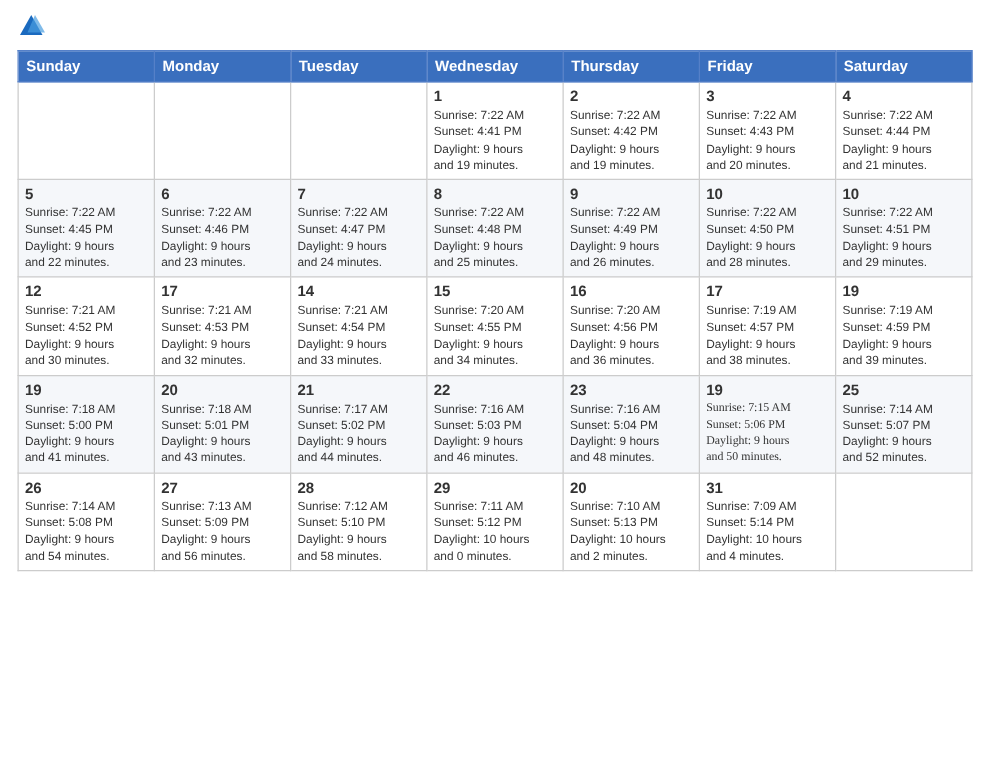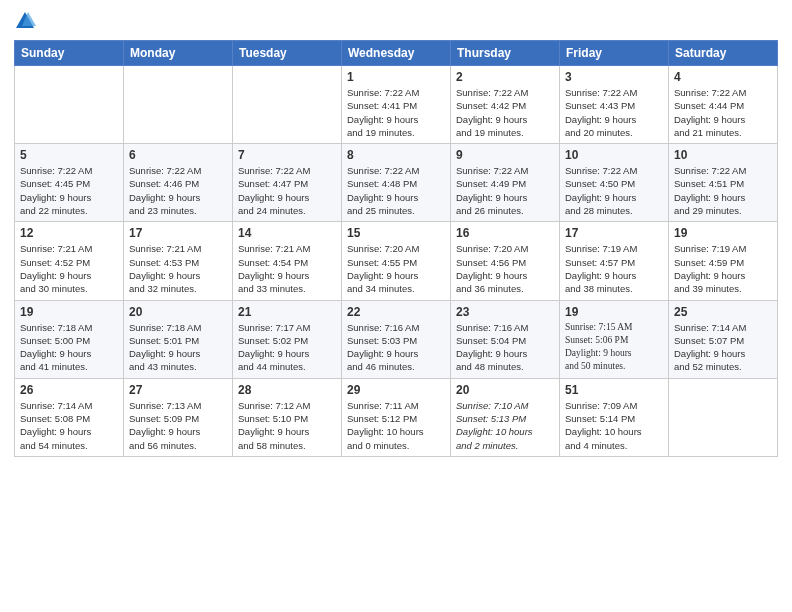--- a/index.html
+++ b/index.html
@@ -339,27 +339,27 @@
           </td>
           <td>
             <span class="day-number">29</span>
             <div class="day-info" style="white-space: pre-line;">Sunrise: 7:11 AM
 Sunset: 5:12 PM
 Daylight: 10 hours
 and 0 minutes.</div>
           </td>
           <td>
             <span class="day-number">20</span>
-            <div class="day-info" style="white-space: pre-line; font-style: italic;">Sunrise: 7:10 AM
+            <div class="day-info" style="white-space: pre-line;">Sunrise: 7:10 AM
 Sunset: 5:13 PM
 Daylight: 10 hours
 and 2 minutes.</div>
           </td>
           <td>
-            <span class="day-number">51</span>
+            <span class="day-number">31</span>
             <div class="day-info" style="white-space: pre-line;">Sunrise: 7:09 AM
 Sunset: 5:14 PM
 Daylight: 10 hours
 and 4 minutes.</div>
           </td>
           <td class="empty-cell"></td>
         </tr>
       </tbody>
   </table>
 </div>

